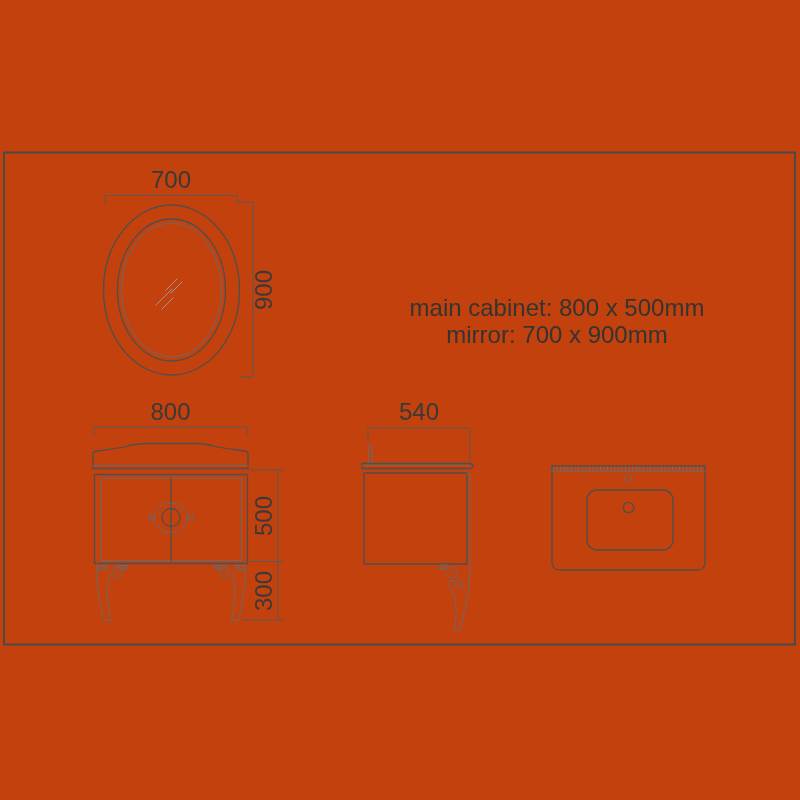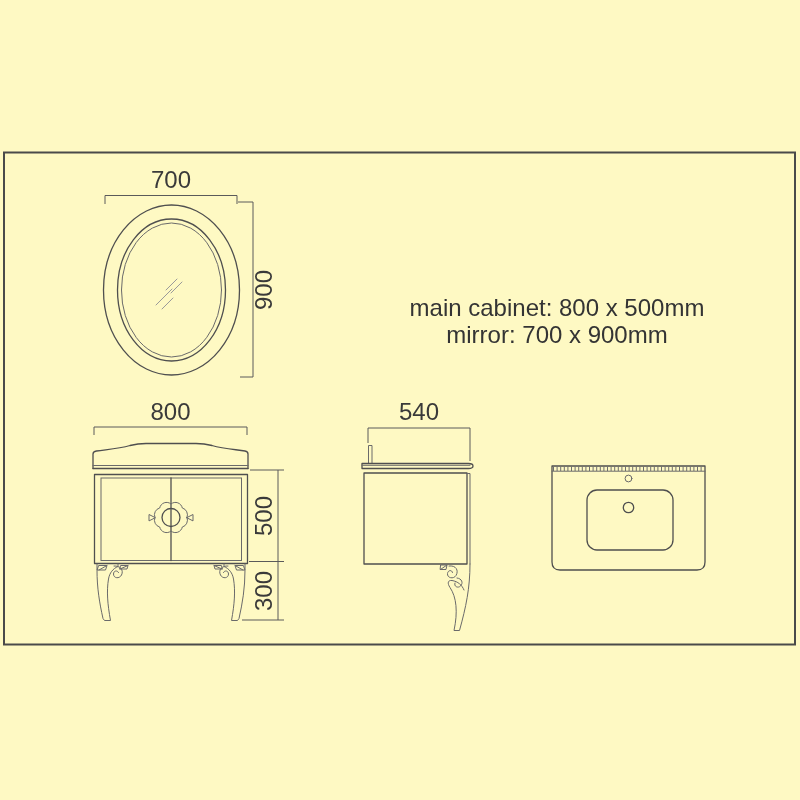--- a/index.html
+++ b/index.html
@@ -1,19 +1,19 @@
 <!DOCTYPE html>
 <html><head>
 <meta charset="utf-8">
 <style>
   html,body{margin:0;padding:0;background:#ffffff;}
   .stage{
     position:relative;
     width:800px;height:800px;
-    background:#fef9c3;
+    background:#c2410c;
     font-family:"Liberation Sans",sans-serif;
     overflow:hidden;
   }
   svg{display:block;}
   .ln{stroke:#4f4f4f;fill:none;stroke-width:1.3;stroke-linecap:round;stroke-linejoin:round;}
   .ln-thin{stroke:#6a6a6a;fill:none;stroke-width:1;stroke-linecap:round;}
   .dim{stroke:#5a5a5a;fill:none;stroke-width:1;stroke-linecap:butt;}
   .hatch{stroke:#6f6f6f;stroke-width:4.6;stroke-dasharray:1 2.6;fill:none;}
   .glass{stroke:#9a9a9a;stroke-width:1;fill:none;stroke-linecap:round;}
   .dim-text{font-family:"Liberation Sans",sans-serif;font-size:24px;fill:#3a3a3a;}

